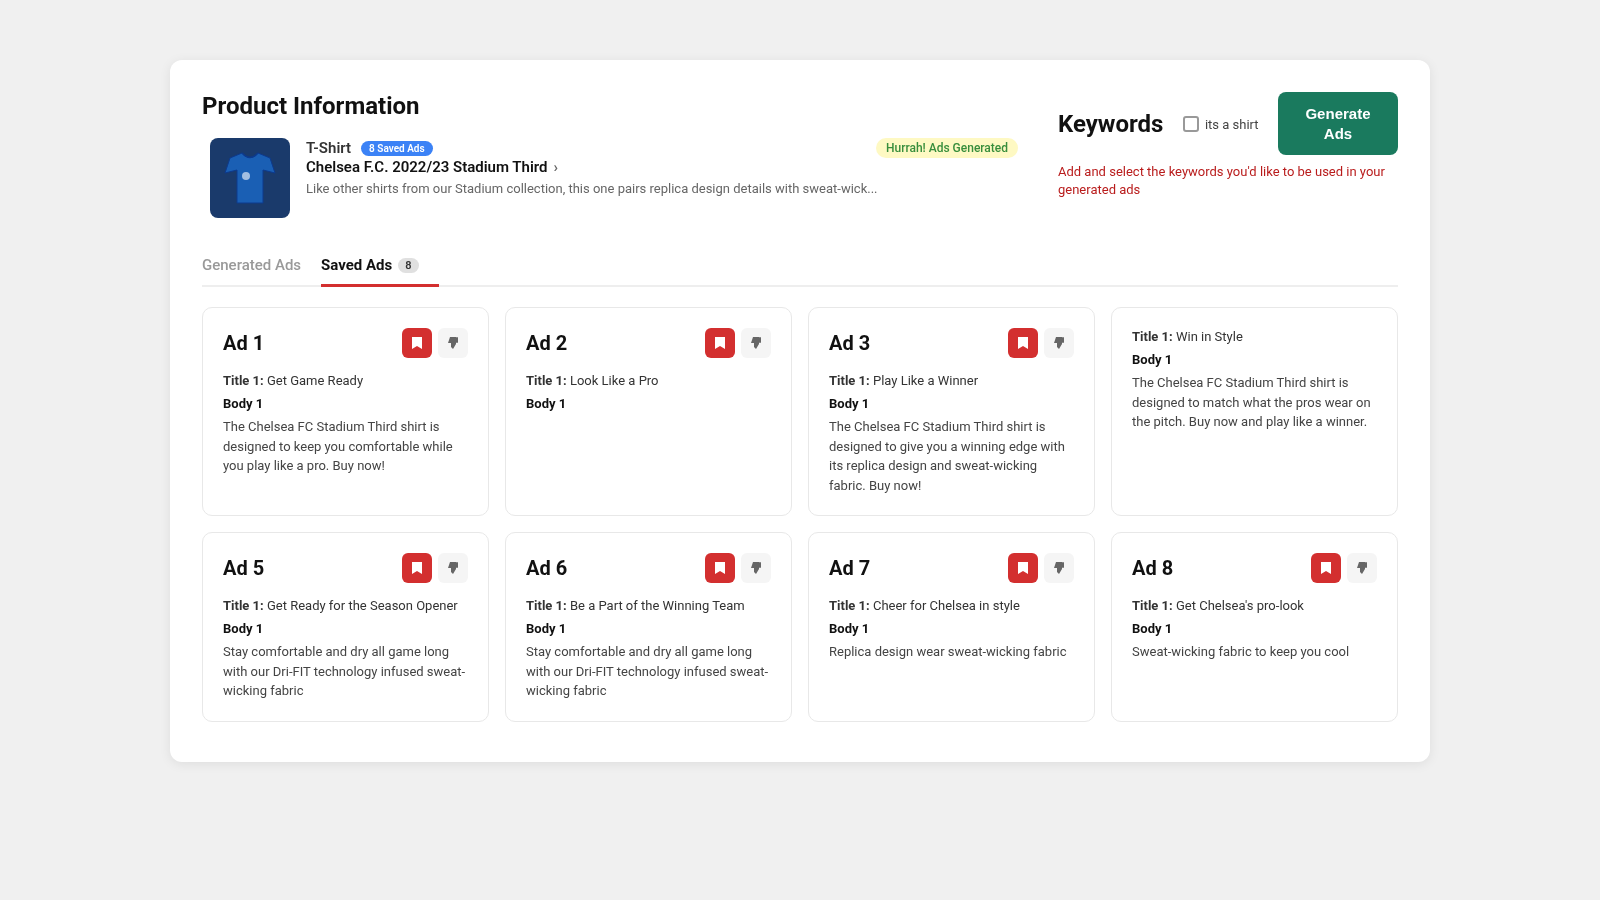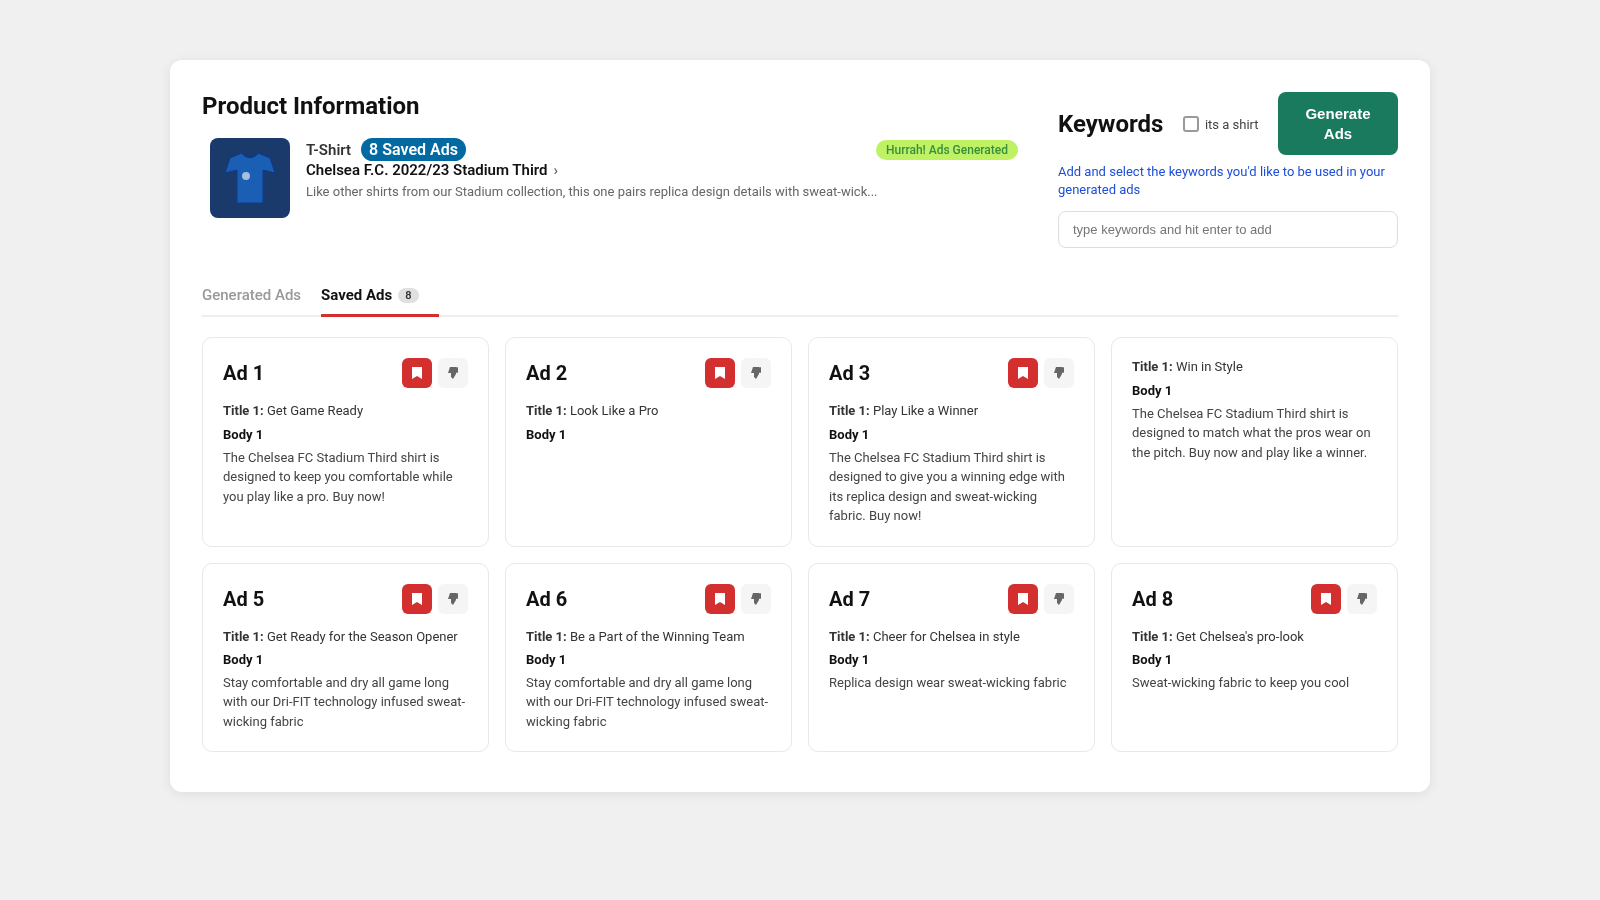--- a/index.html
+++ b/index.html
@@ -58,29 +58,29 @@
     }
     .product-details {
       flex: 1;
     }
     .product-type-label {
       font-size: 15px;
       font-weight: 600;
       color: #333;
     }
     .saved-ads-badge {
-      background: #0369a1;
+      background: #3b82f6;
       color: #fff;
-      font-size: 16px;
+      font-size: 10px;
       font-weight: 600;
       padding: 2px 8px;
       border-radius: 12px;
     }
     .hurrah-badge {
-      background: #bef264;
+      background: #fef9c3;
       color: #388e3c;
       font-size: 12px;
       font-weight: 500;
       padding: 3px 10px;
       border-radius: 12px;
       margin-left: auto;
     }
     .product-title-link {
       display: flex;
       align-items: center;
@@ -143,21 +143,21 @@
       padding: 12px 8px;
       font-size: 15px;
       font-weight: 600;
       cursor: pointer;
       line-height: 1.3;
       text-align: center;
       min-width: 120px;
     }
     .keywords-subtext {
       font-size: 13px;
-      color: #1d4ed8;
+      color: #b91c1c;
       margin-bottom: 12px;
       line-height: 1.4;
     }
     .keywords-input {
       width: 100%;
       border: 1px solid #ddd;
       border-radius: 8px;
       padding: 10px 14px;
       font-size: 13px;
       color: #999;
@@ -314,21 +314,20 @@
       <div class="keywords-header">
         <h2 class="keywords-title">Keywords</h2>
         <div class="checkbox-row">
           <input type="checkbox" class="checkbox-input" style="">
           <label class="checkbox-label">its a shirt</label>
         </div>
         <button class="generate-btn" style="white-space:pre-line;">Generate
 Ads</button>
       </div>
       <p class="keywords-subtext">Add and select the keywords you'd like to be used in your generated ads</p>
-      <input type="text" class="keywords-input" placeholder="type keywords and hit enter to add" style="">
     </div>
 
   </div>
 
   <div class="tabs-row">
     <div class="tab">
       <span>Generated Ads</span>
     </div>
     <div class="tab active">
       <span>Saved Ads</span>

